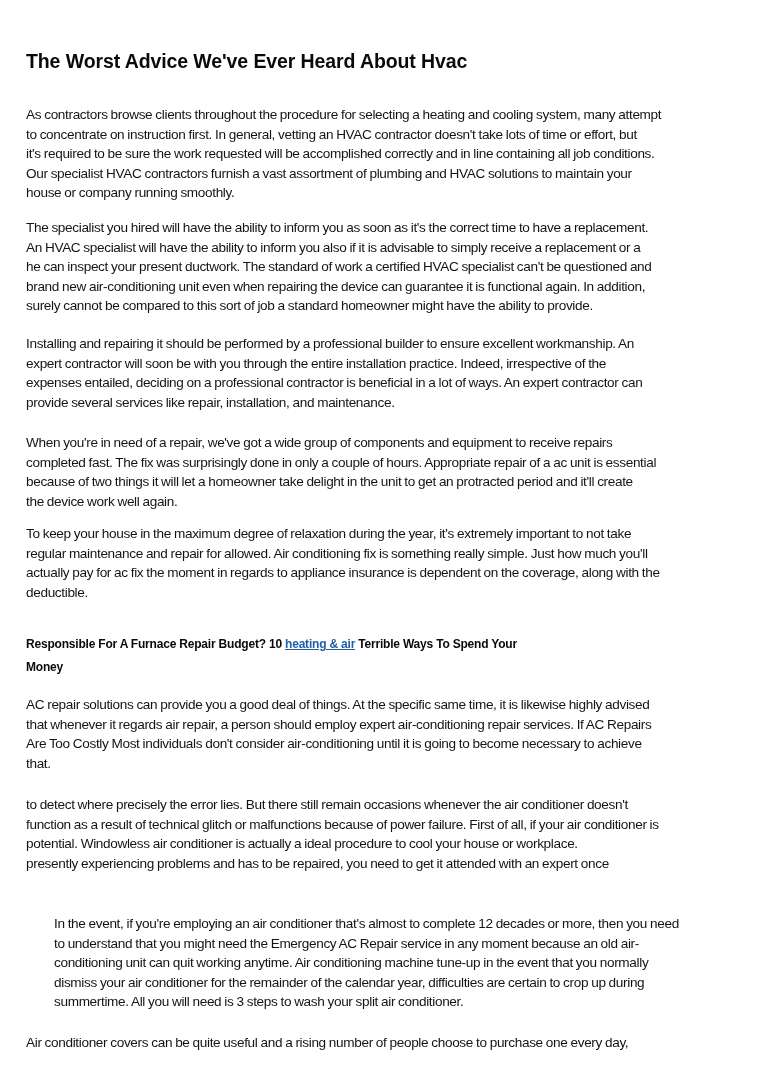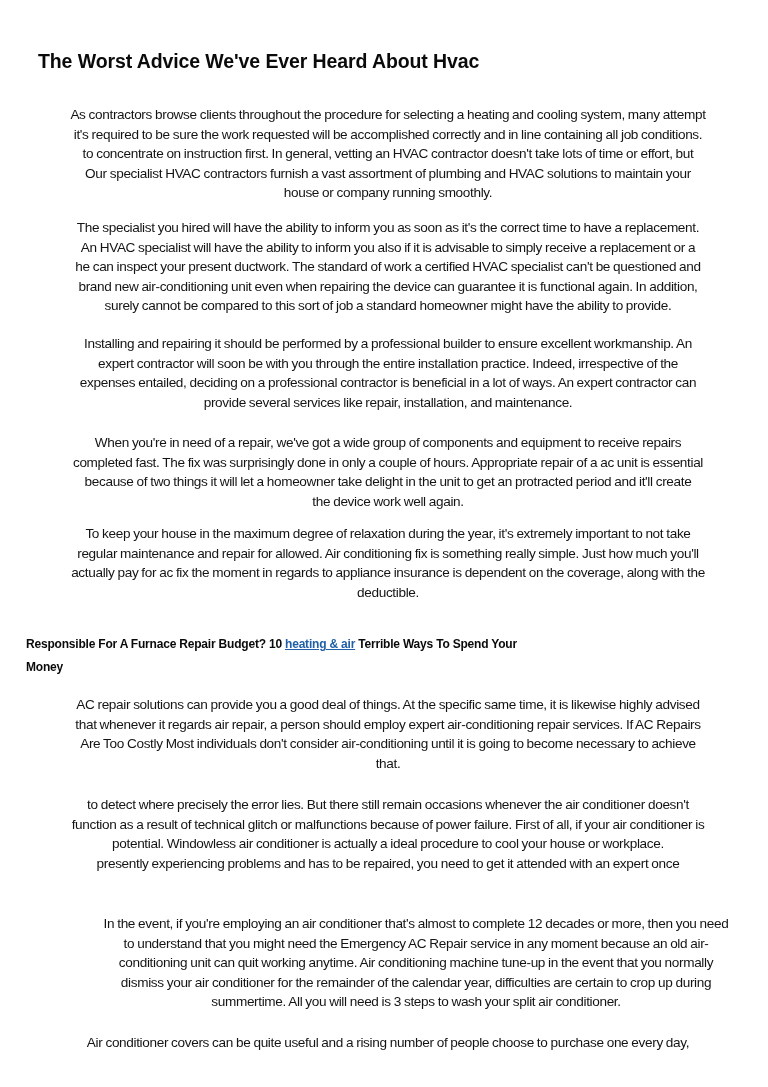--- a/index.html
+++ b/index.html
@@ -17,21 +17,21 @@
     }
     .page {
       position: absolute;
       left: 26px;
       top: 0;
       width: 718px;
     }
     .title {
       position: absolute;
       top: 50px;
-      left: 12px;
+      left: 0;
       margin: 0;
       font-size: 19.5px;
       font-weight: bold;
       letter-spacing: -0.1px;
       white-space: nowrap;
       color: #0a0a0a;
     }
     .subheading {
       position: absolute;
       left: 0;
@@ -50,38 +50,37 @@
     .para {
       position: absolute;
       left: 0;
       margin: 0;
       width: 724px;
       font-size: 13.6px;
       line-height: 19.6px;
       letter-spacing: -0.35px;
       word-spacing: -0.4px;
       color: #141414;
-      text-align: center;
     }
     .line {
       display: block;
       white-space: nowrap;
     }
   </style>
 </head>
 <body>
 
 <div class="page">
 
   <h1 class="title">The Worst Advice We've Ever Heard About Hvac</h1>
 
   <p class="para" style="top:105px;">
     <span class="line">As contractors browse clients throughout the procedure for selecting a heating and cooling system, many attempt</span>
+    <span class="line">to concentrate on instruction first. In general, vetting an HVAC contractor doesn't take lots of time or effort, but</span>
     <span class="line">it's required to be sure the work requested will be accomplished correctly and in line containing all job conditions.</span>
-    <span class="line">to concentrate on instruction first. In general, vetting an HVAC contractor doesn't take lots of time or effort, but</span>
     <span class="line">Our specialist HVAC contractors furnish a vast assortment of plumbing and HVAC solutions to maintain your</span>
     <span class="line">house or company running smoothly.</span>
   </p>
 
   <p class="para" style="top:218px;">
     <span class="line">The specialist you hired will have the ability to inform you as soon as it's the correct time to have a replacement.</span>
     <span class="line">An HVAC specialist will have the ability to inform you also if it is advisable to simply receive a replacement or a</span>
     <span class="line">he can inspect your present ductwork. The standard of work a certified HVAC specialist can't be questioned and</span>
     <span class="line">brand new air-conditioning unit even when repairing the device can guarantee it is functional again. In addition,</span>
     <span class="line">surely cannot be compared to this sort of job a standard homeowner might have the ability to provide.</span>

